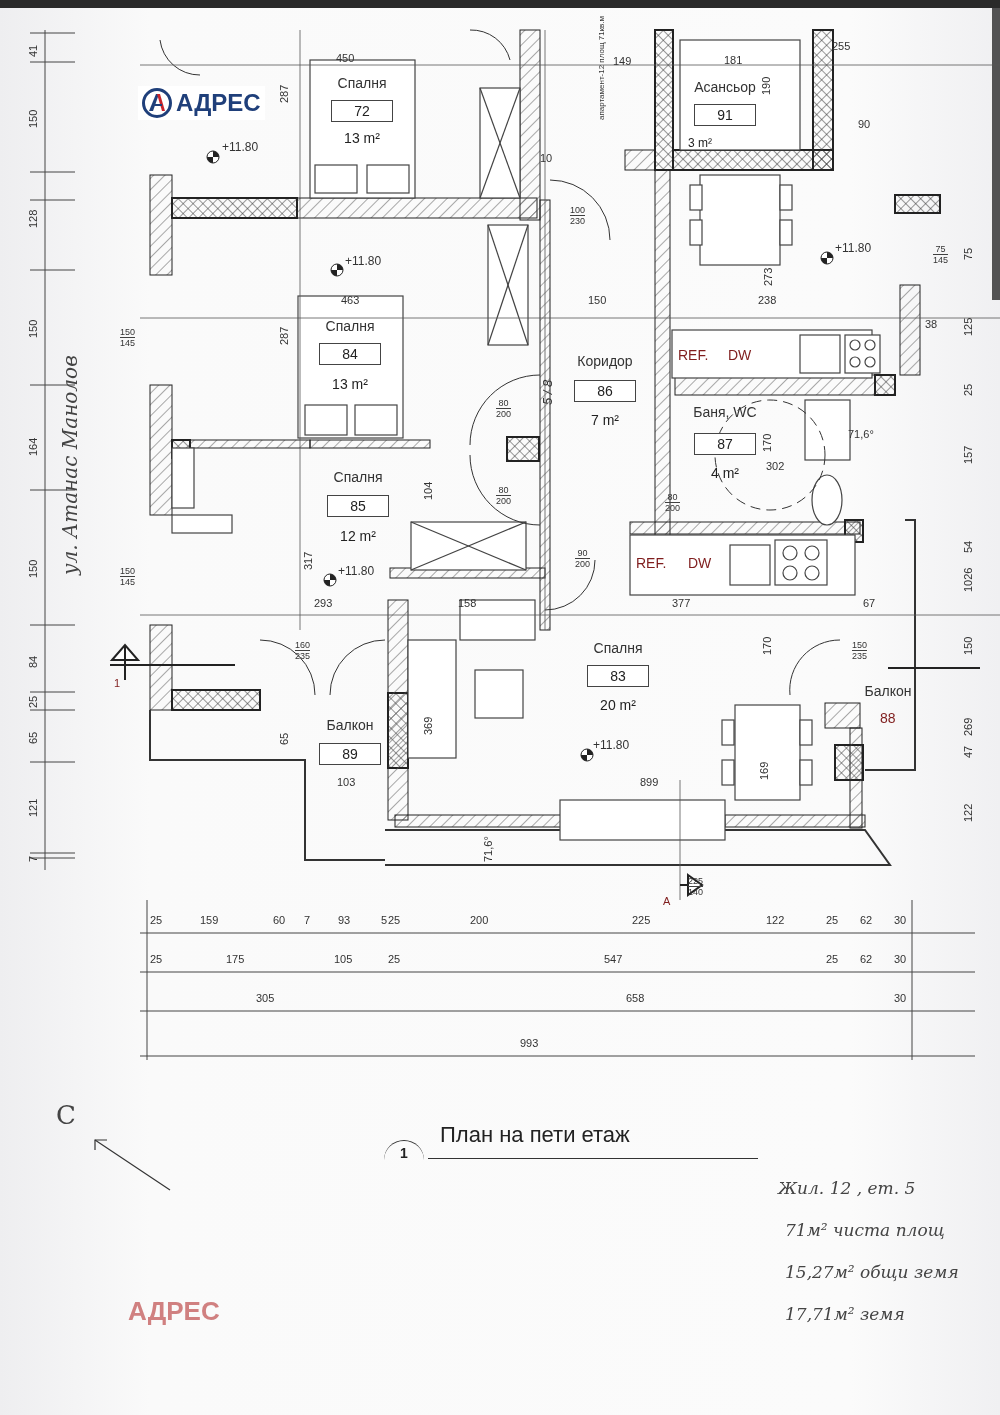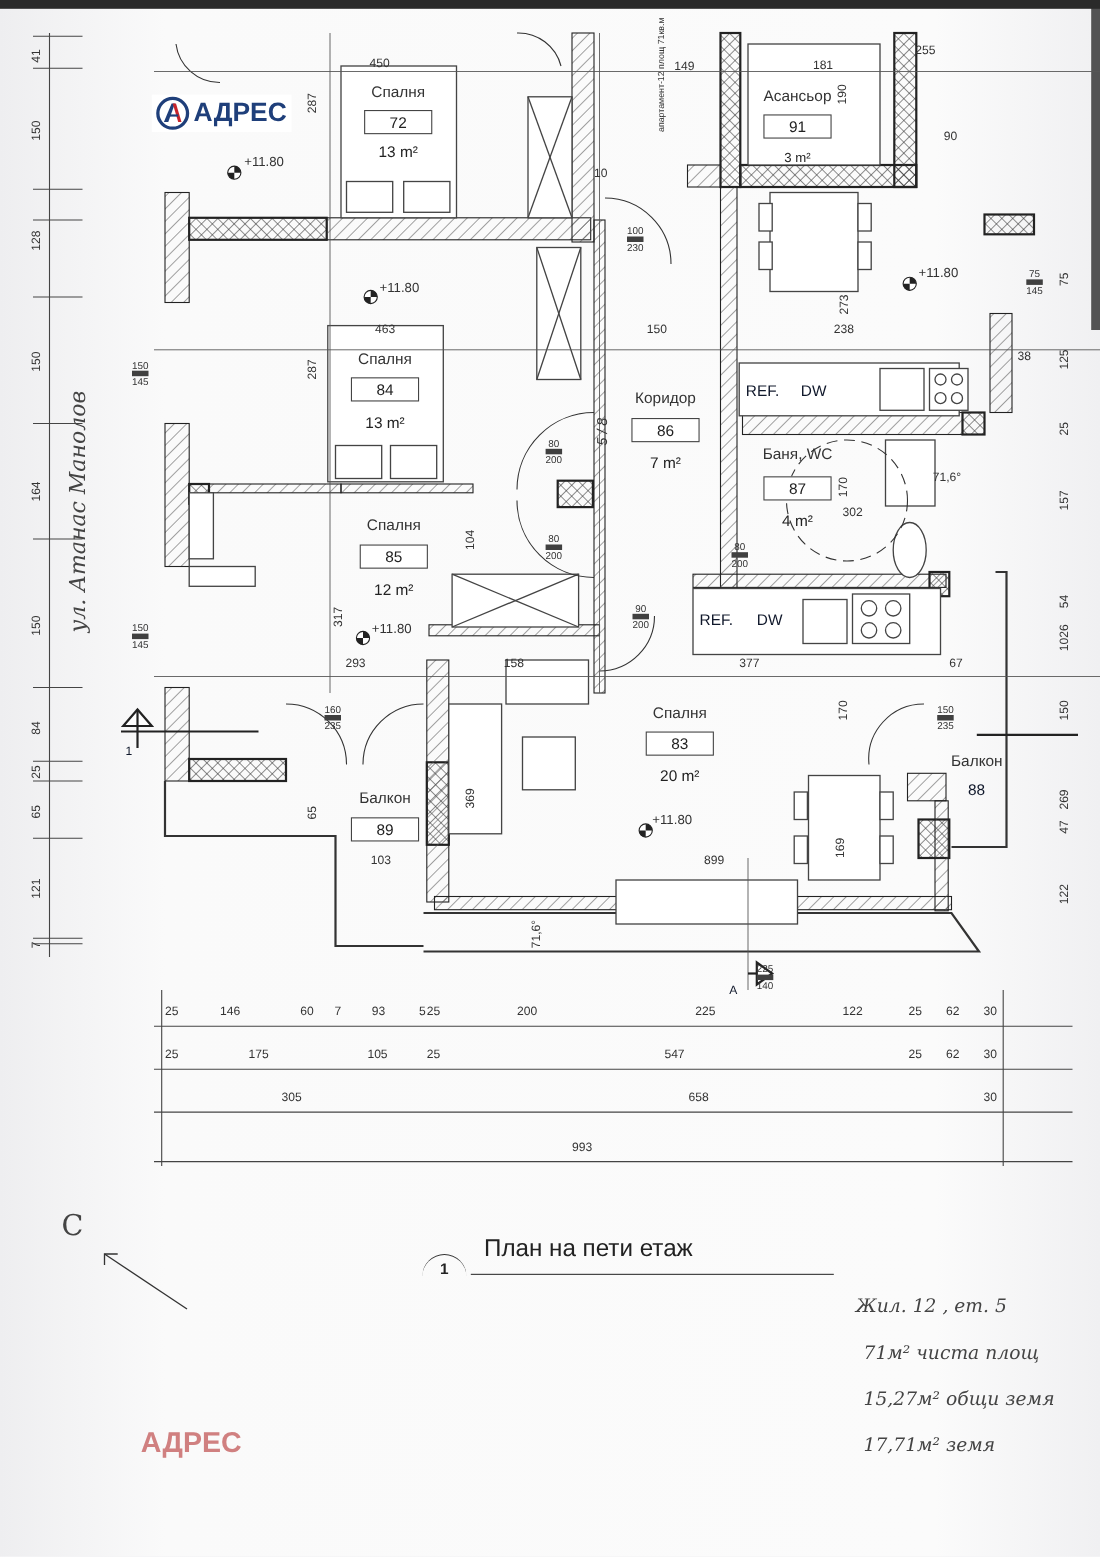--- a/index.html
+++ b/index.html
@@ -1,29 +1,29 @@
 <!DOCTYPE html>
 <html><head>
 <meta charset="utf-8">
 <style>
   html,body{margin:0;padding:0;}
   body{width:1000px;height:1415px;background:#f4f4f6;position:relative;overflow:hidden;font-family:"Liberation Sans",sans-serif;color:#222;}
   .sheet{position:absolute;left:0;top:0;width:1000px;height:1415px;background:linear-gradient(90deg,#eeeef0 0%,#fafafa 15%,#fbfbfb 85%,#f0f0f2 100%);}
   .topbar{position:absolute;left:0;top:0;width:1000px;height:8px;background:#2a2a2a;}
   .rightbar{position:absolute;right:0;top:0;width:8px;height:300px;background:#2a2a2a;opacity:.8;}
   svg.plan{position:absolute;left:0;top:0;}
-  .lbl{position:absolute;font-size:14px;color:#0f172a;white-space:nowrap;line-height:1;}
+  .lbl{position:absolute;font-size:14px;color:#7f1d1d;white-space:nowrap;line-height:1;}
   .room-name{position:absolute;font-size:14px;color:#333;white-space:nowrap;transform:translateX(-50%);}
   .room-num{position:absolute;width:60px;height:20px;border:1px solid #444;background:#fff;font-size:14px;text-align:center;line-height:20px;transform:translateX(-50%);}
   .room-area{position:absolute;font-size:14px;white-space:nowrap;transform:translateX(-50%);}
   .dim{position:absolute;font-size:11px;color:#333;white-space:nowrap;}
   .vdim{position:absolute;font-size:11px;color:#333;white-space:nowrap;transform:rotate(-90deg);transform-origin:left top;}
   .frac{position:absolute;font-size:9px;color:#333;text-align:center;line-height:10px;}
   .frac span{display:block;}
-  .frac .top{border-bottom:5px solid #404040;}
+  .frac .top{border-bottom:1px solid #404040;}
   .logo{position:absolute;left:138px;top:86px;display:flex;align-items:center;background:#fff;padding:2px 4px;}
   .logo-circle{width:30px;height:30px;border-radius:50%;border:3px solid #1f3f7a;box-sizing:border-box;position:relative;overflow:hidden;}
   .logo-text{font-size:24px;font-weight:bold;color:#1f3f7a;margin-left:4px;letter-spacing:0;}
   .watermark{position:absolute;left:128px;top:1296px;font-size:26px;font-weight:bold;color:#d08080;}
   .title{position:absolute;left:440px;top:1122px;font-size:22px;color:#222;}
   .title-line{position:absolute;left:428px;top:1158px;width:330px;height:1px;background:#333;}
   .title-num{position:absolute;left:384px;top:1140px;width:40px;height:24px;border-top:1px solid #333;border-radius:20px 20px 0 0;text-align:center;font-size:14px;font-weight:bold;padding-top:4px;box-sizing:border-box;}
   .hand{position:absolute;font-family:"DejaVu Serif",serif;font-style:italic;font-size:17px;color:#444;white-space:nowrap;}
   .elev{position:absolute;font-size:12px;color:#333;white-space:nowrap;}
 </style>
@@ -262,38 +262,38 @@
   <div class="room-name" style="left:350px;top:717px">Балкон</div>
   <div class="room-num" style="left:350px;top:743px">89</div>
 </div>
 <div>
   <div class="room-name" style="left:888px;top:683px">Балкон</div>
   <div class="lbl" style="left:880px;top:711px">88</div>
 </div>
 <div>
   <div class="room-name" style="left:725px;top:79px">Асансьор</div>
   <div class="room-num" style="left:725px;top:104px">91</div>
-  <div class="room-area" style="left:725px;top:136px;font-size:12px">3 m²</div>
+  <div class="room-area" style="left:700px;top:136px;font-size:12px">3 m²</div>
 </div>
 
 <div class="lbl" style="left:678px;top:348px">REF.</div>
 <div class="lbl" style="left:728px;top:348px">DW</div>
 <div class="lbl" style="left:636px;top:556px">REF.</div>
 <div class="lbl" style="left:688px;top:556px">DW</div>
 
 <div class="elev" style="left:222px;top:140px">+11.80</div>
 <div class="elev" style="left:345px;top:254px">+11.80</div>
 <div class="elev" style="left:338px;top:564px">+11.80</div>
 <div class="elev" style="left:835px;top:241px">+11.80</div>
 <div class="elev" style="left:593px;top:738px">+11.80</div>
 
 <div class="dim" style="left:336px;top:52px">450</div>
 <div class="dim" style="left:341px;top:294px">463</div>
 <div class="dim" style="left:613px;top:55px">149</div>
-<div class="dim" style="left:739px;top:54px">181</div>
+<div class="dim" style="left:724px;top:54px">181</div>
 <div class="dim" style="left:832px;top:40px">255</div>
 <div class="dim" style="left:858px;top:118px">90</div>
 <div class="dim" style="left:758px;top:294px">238</div>
 <div class="dim" style="left:588px;top:294px">150</div>
 <div class="dim" style="left:925px;top:318px">38</div>
 <div class="dim" style="left:314px;top:597px">293</div>
 <div class="dim" style="left:458px;top:597px">158</div>
 <div class="dim" style="left:672px;top:597px">377</div>
 <div class="dim" style="left:766px;top:460px">302</div>
 <div class="dim" style="left:863px;top:597px">67</div>
@@ -388,21 +388,21 @@
   <div class="vdim" style="left:962px;top:553px">54</div>
   <div class="vdim" style="left:962px;top:592px">1026</div>
   <div class="vdim" style="left:962px;top:655px">150</div>
   <div class="vdim" style="left:962px;top:736px">269</div>
   <div class="vdim" style="left:962px;top:758px">47</div>
   <div class="vdim" style="left:962px;top:822px">122</div>
 </div>
 
 <div>
   <div class="dim" style="left:150px;top:914px">25</div>
-  <div class="dim" style="left:200px;top:914px">146</div>
+  <div class="dim" style="left:200px;top:914px">159</div>
   <div class="dim" style="left:273px;top:914px">60</div>
   <div class="dim" style="left:304px;top:914px">7</div>
   <div class="dim" style="left:338px;top:914px">93</div>
   <div class="dim" style="left:381px;top:914px">5</div>
   <div class="dim" style="left:388px;top:914px">25</div>
   <div class="dim" style="left:470px;top:914px">200</div>
   <div class="dim" style="left:632px;top:914px">225</div>
   <div class="dim" style="left:766px;top:914px">122</div>
   <div class="dim" style="left:826px;top:914px">25</div>
   <div class="dim" style="left:860px;top:914px">62</div>

